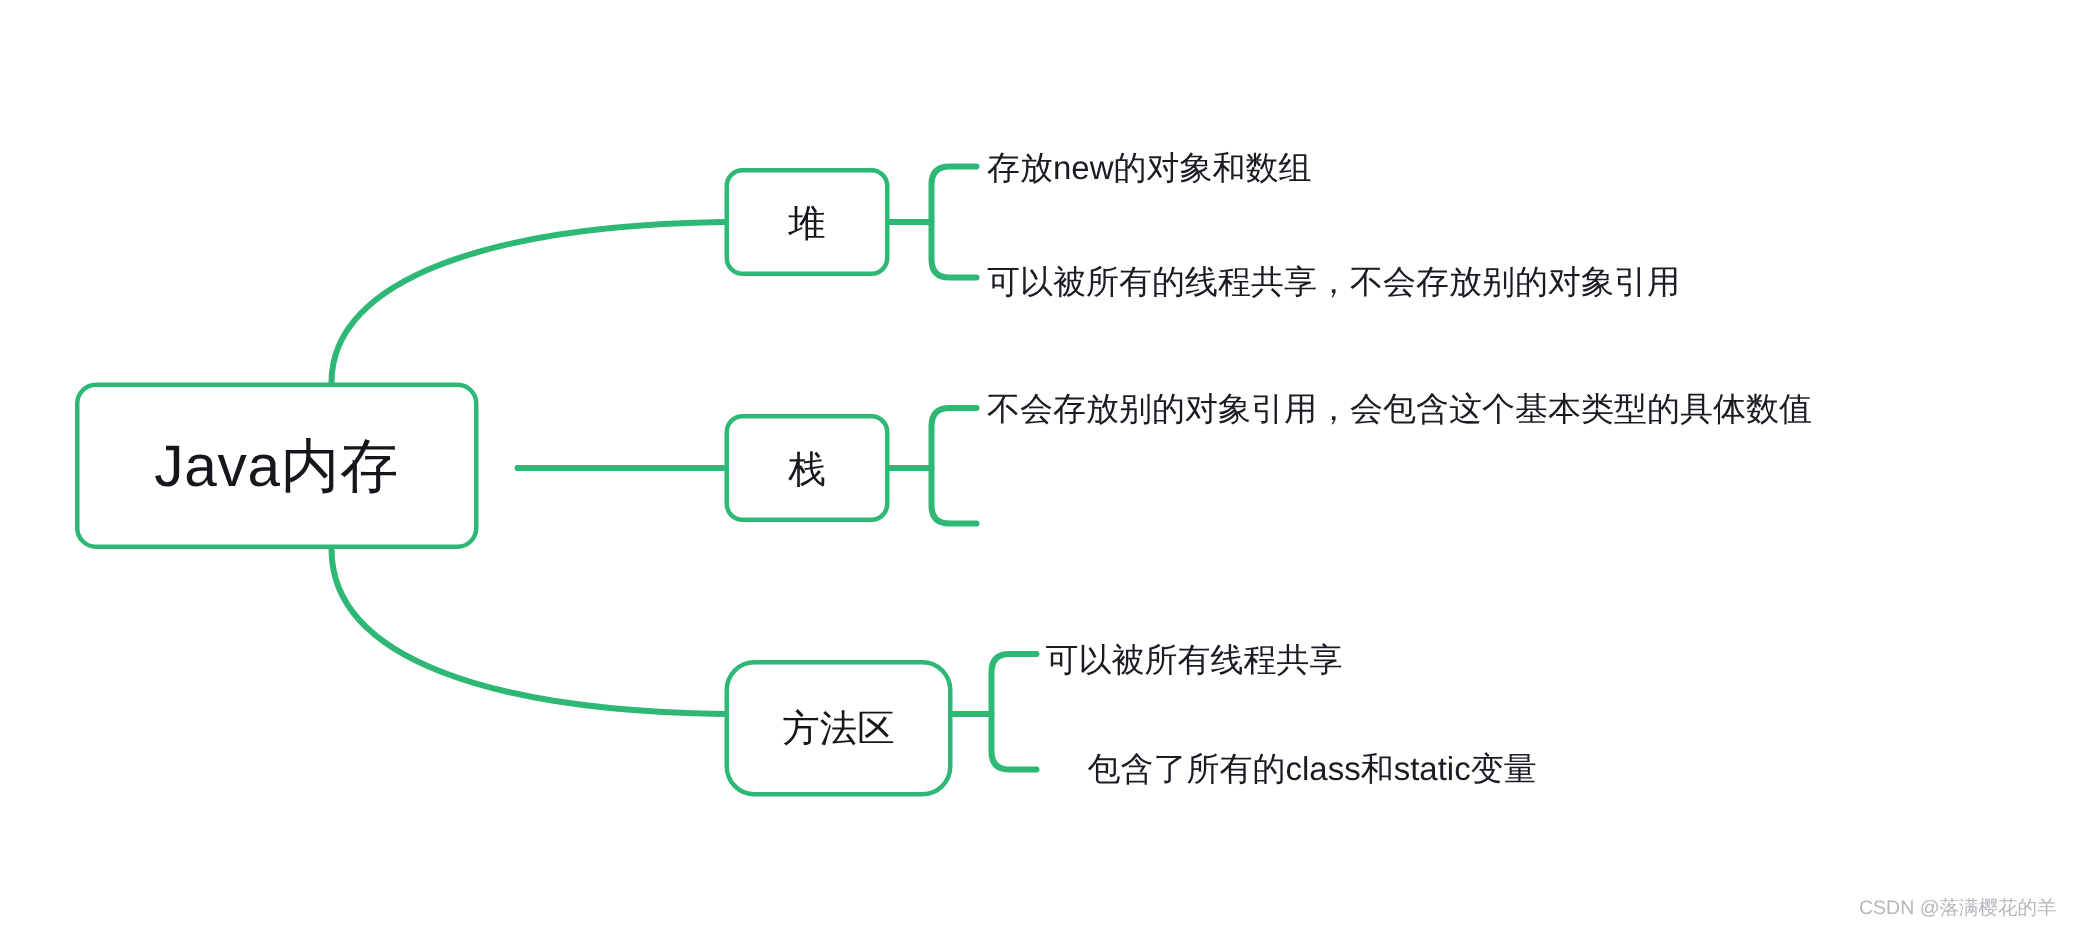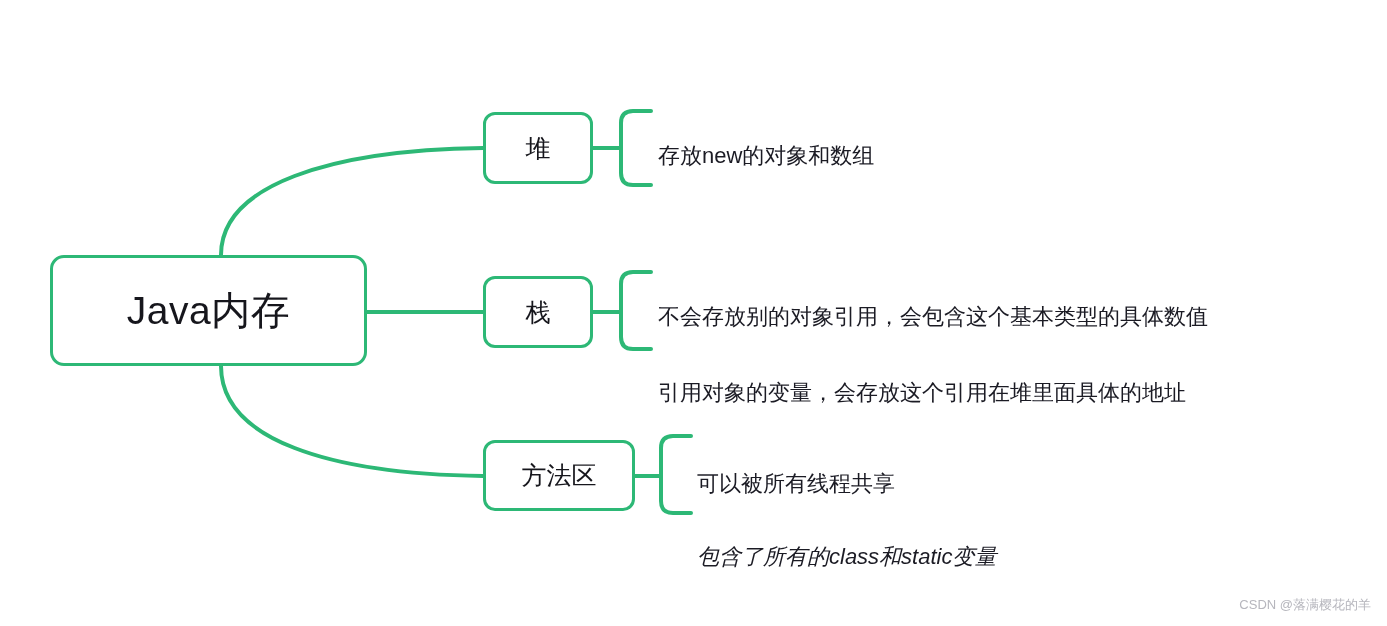--- a/index.html
+++ b/index.html
@@ -42,21 +42,21 @@
     background: #ffffff;
     display: flex;
     align-items: center;
     justify-content: center;
     color: #16161c;
   }
 
   .node-root {
     left: 50px;
     top: 255px;
-    width: 317px;
+    width: 269px;
     height: 111px;
     border-radius: 14px;
     font-size: 39px;
     letter-spacing: 0.5px;
   }
 
   .node-branch {
     font-size: 25px;
   }
 
@@ -71,42 +71,42 @@
     left: 483px;
     top: 276px;
     width: 110px;
     height: 72px;
   }
 
   .node-method {
     left: 483px;
     top: 440px;
     width: 152px;
-    height: 71px;
+    height: 91px;
+    border-radius: 20px;
   }
 
   
   .leaf {
     position: absolute;
     font-size: 22px;
     color: #1b1b24;
     white-space: nowrap;
     line-height: 1;
-    margin-top: 44px;
   }
 
   
   .leaf-h1 { left: 658px; top: 101px; }
   .leaf-h2 { left: 658px; top: 177px; }
   
   .leaf-s1 { left: 658px; top: 262px; }
   .leaf-s2 { left: 658px; top: 338px; }
   
   .leaf-m1 { left: 697px; top: 429px; }
-  .leaf-m2 { left: 697px; top: 502px; font-style: italic; }
+  .leaf-m2 { left: 725px; top: 502px; }
 
   
   #watermark {
     position: absolute;
     right: 16px;
     bottom: 12px;
     font-size: 13px;
     color: #b6b6bd;
     white-space: nowrap;
   }
@@ -144,22 +144,22 @@
 
   <div class="node node-branch node-stack">
     <span>栈</span>
   </div>
 
   <div class="node node-branch node-method">
     <span>方法区</span>
   </div>
 
   <div class="leaf leaf-h1">存放new的对象和数组</div>
+  <div class="leaf leaf-h2">可以被所有的线程共享，不会存放别的对象引用</div>
 
   <div class="leaf leaf-s1">不会存放别的对象引用，会包含这个基本类型的具体数值</div>
-  <div class="leaf leaf-s2">引用对象的变量，会存放这个引用在堆里面具体的地址</div>
 
   <div class="leaf leaf-m1">可以被所有线程共享</div>
   <div class="leaf leaf-m2">包含了所有的class和static变量</div>
 
   <div id="watermark">CSDN @落满樱花的羊</div>
 
 </div>
 
 </body></html>

